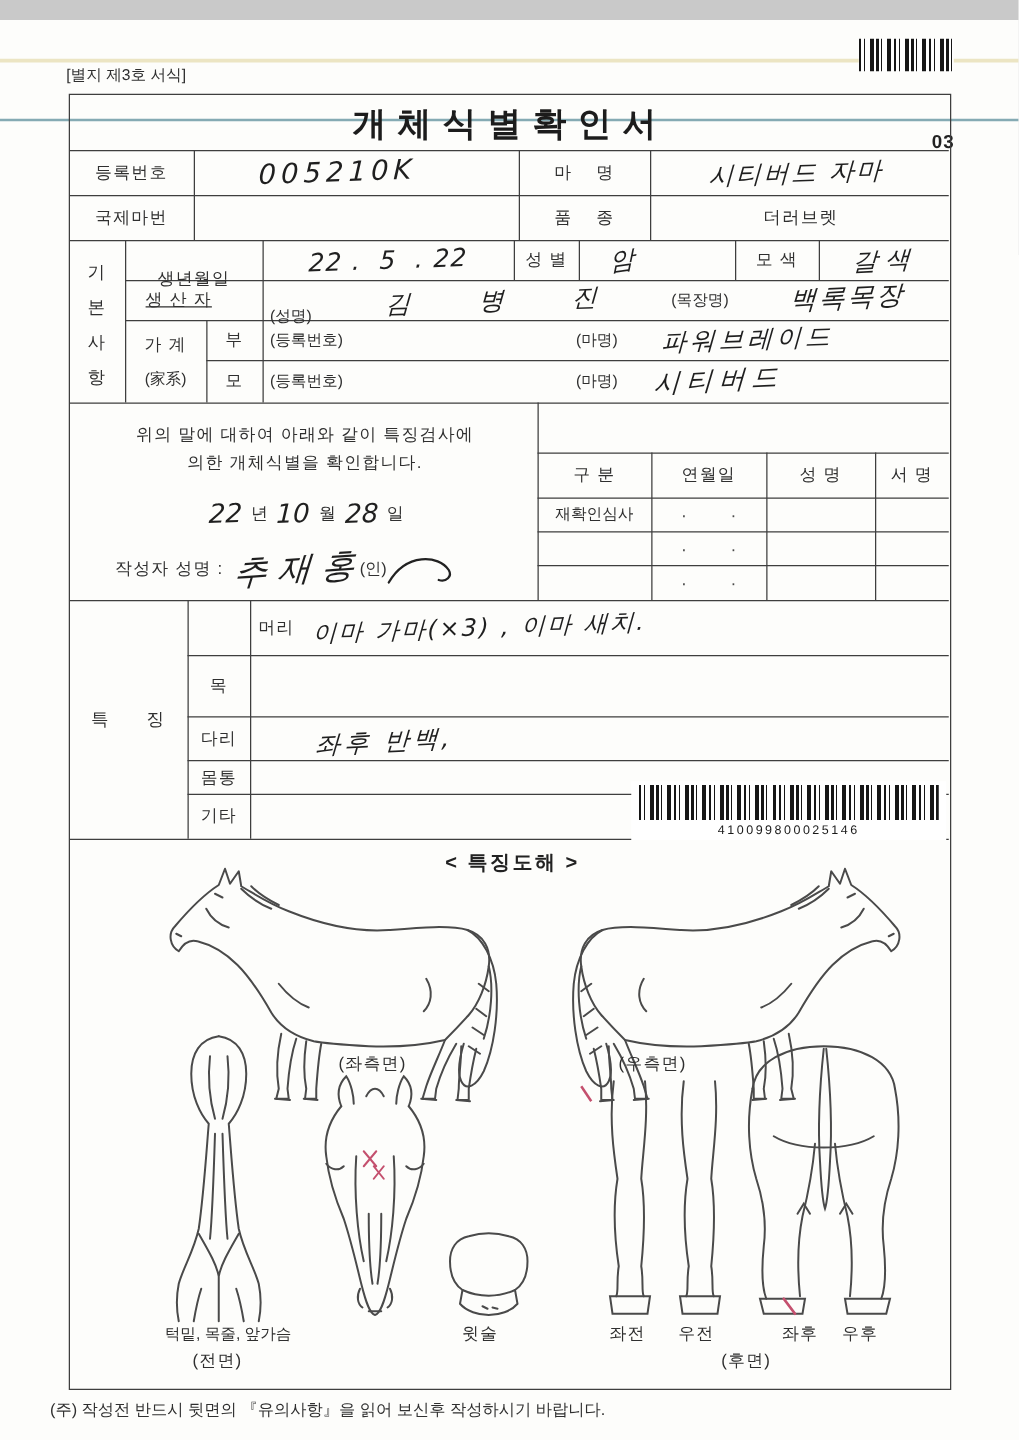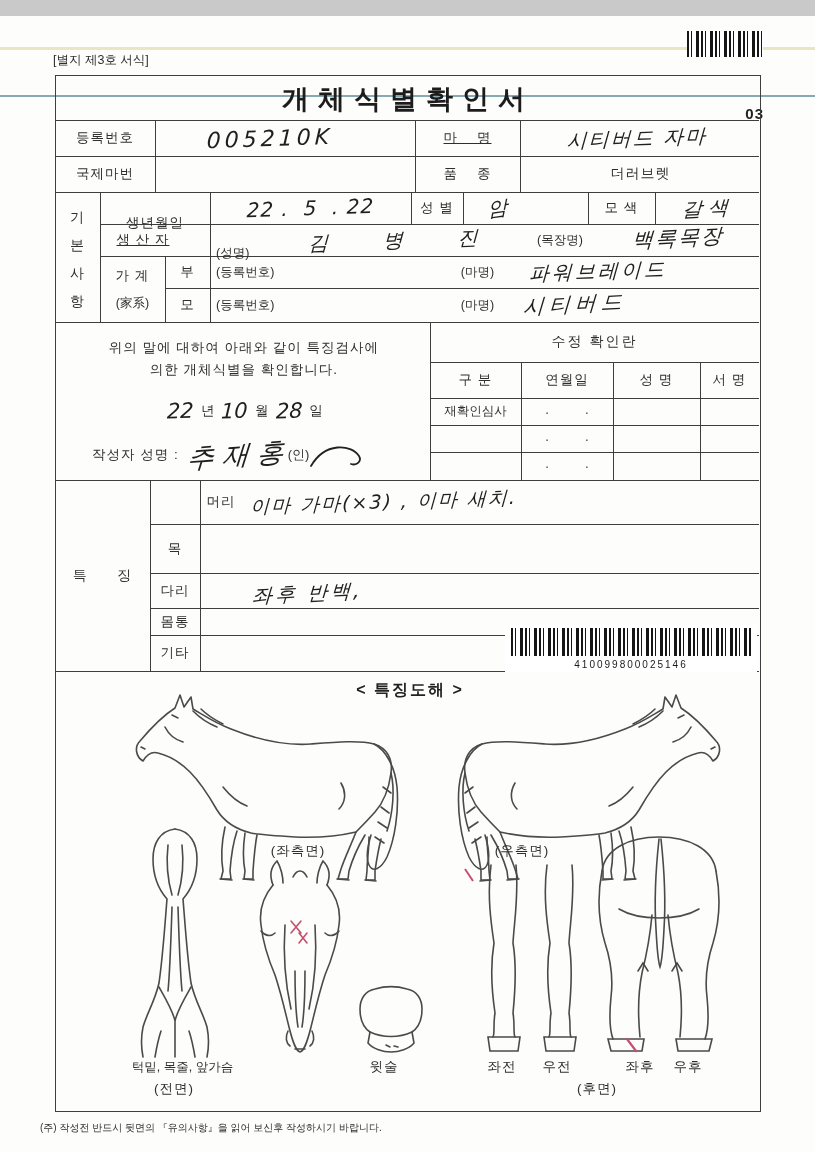--- a/index.html
+++ b/index.html
@@ -73,21 +73,21 @@
     <div class="vl" style="left:430px;top:322px;height:158px;"></div>
     <div class="vl" style="left:521px;top:362px;height:118px;"></div>
     <div class="vl" style="left:613px;top:362px;height:118px;"></div>
     <div class="vl" style="left:700px;top:362px;height:118px;"></div>
     <div class="vl" style="left:150px;top:480px;height:191px;"></div>
     <div class="vl" style="left:200px;top:480px;height:191px;"></div>
   </div>
 
   <div class="lbl" style="left:55px;top:120px;width:100px;height:36px;">등록번호</div>
   <div class="lbl hw r1" style="left:165px;top:121px;width:210px;height:34px;font-size:22px;letter-spacing:4px;">005210K</div>
-  <div class="lbl" style="left:415px;top:120px;width:105px;height:36px;text-decoration:underline;">마    명</div>
+  <div class="lbl" style="left:415px;top:120px;width:105px;height:36px;">마    명</div>
   <div class="lbl hw r1" style="left:522px;top:121px;width:230px;height:34px;font-size:20px;letter-spacing:2px;">시티버드 자마</div>
   <div class="lbl" style="left:55px;top:156px;width:100px;height:36px;">국제마번</div>
   <div class="lbl hw" style="left:165px;top:156px;width:240px;height:36px;"></div>
   <div class="lbl" style="left:415px;top:156px;width:105px;height:36px;">품    종</div>
   <div class="lbl" style="left:522px;top:156px;width:237px;height:36px;font-size:14px;">더러브렛</div>
 
   <div class="lbl vert" style="left:55px;top:192px;width:45px;height:130px;font-size:14px;">기본사항</div>
   <div class="lbl" style="left:100px;top:207px;width:110px;height:32px;">생년월일</div>
   <div class="lbl hw r1" style="left:218px;top:193px;width:185px;height:30px;font-size:20px;">22 .  5  . 22</div>
   <div class="lbl" style="left:411px;top:192px;width:52px;height:32px;">성 별</div>
@@ -122,21 +122,20 @@
   </div>
   <div style="position:absolute;left:92px;top:434px;width:330px;height:42px;display:flex;align-items:center;">
     <span style="font-size:13.5px;letter-spacing:1px;">작성자 성명 :</span>
     <span class="hw" style="font-size:27px;letter-spacing:8px;margin-left:8px;transform:rotate(-4deg) skewX(-8deg);">추재홍</span>
     <span style="font-size:13px;margin-left:-4px;">(인)</span>
     <svg width="60" height="34" viewBox="0 0 60 34" style="margin-left:-2px;">
       <path d="M4,28 C18,4 44,6 52,18 C55,23 50,28 44,26" fill="none" stroke="#222" stroke-width="1.8" stroke-linecap="round"></path>
     </svg>
   </div>
 
-  <div class="lbl" style="left:430px;top:322px;width:329px;height:40px;font-size:14px;letter-spacing:2px;">수정 확인란</div>
   <div class="lbl" style="left:430px;top:362px;width:91px;height:36px;">구 분</div>
   <div class="lbl" style="left:521px;top:362px;width:92px;height:36px;">연월일</div>
   <div class="lbl" style="left:613px;top:362px;width:87px;height:36px;">성 명</div>
   <div class="lbl" style="left:700px;top:362px;width:59px;height:36px;">서 명</div>
   <div class="lbl" style="left:430px;top:398px;width:91px;height:27px;font-size:12.5px;letter-spacing:0;">재확인심사</div>
   <div class="lbl dots" style="left:521px;top:398px;width:92px;height:27px;">·         ·</div>
   <div class="lbl" style="left:430px;top:425px;width:91px;height:27px;"></div>
   <div class="lbl dots" style="left:521px;top:425px;width:92px;height:27px;">·         ·</div>
   <div class="lbl" style="left:430px;top:452px;width:91px;height:28px;"></div>
   <div class="lbl dots" style="left:521px;top:452px;width:92px;height:28px;">·         ·</div>
@@ -236,15 +235,15 @@
   <div class="lbl" style="left:479px;top:842px;width:86px;height:18px;">(우측면)</div>
   <div class="lbl sm" style="left:110px;top:1058px;width:145px;height:18px;">턱밑, 목줄, 앞가슴</div>
   <div class="lbl" style="left:143px;top:1080px;width:62px;height:18px;">(전면)</div>
   <div class="lbl" style="left:358px;top:1058px;width:52px;height:18px;">윗술</div>
   <div class="lbl" style="left:480px;top:1058px;width:44px;height:18px;">좌전</div>
   <div class="lbl" style="left:535px;top:1058px;width:44px;height:18px;">우전</div>
   <div class="lbl" style="left:618px;top:1058px;width:44px;height:18px;">좌후</div>
   <div class="lbl" style="left:666px;top:1058px;width:44px;height:18px;">우후</div>
   <div class="lbl" style="left:566px;top:1080px;width:62px;height:18px;">(후면)</div>
 
-  <div class="lbl left" style="left:40px;top:1118px;width:640px;height:20px;font-size:10px;letter-spacing:0;">(주) 작성전 반드시 뒷면의 『유의사항』을 읽어 보신후 작성하시기 바랍니다.</div>
+  <div class="lbl left" style="left:40px;top:1118px;width:640px;height:20px;font-size:13px;letter-spacing:0;">(주) 작성전 반드시 뒷면의 『유의사항』을 읽어 보신후 작성하시기 바랍니다.</div>
 
 </div>
 
 </body></html>

